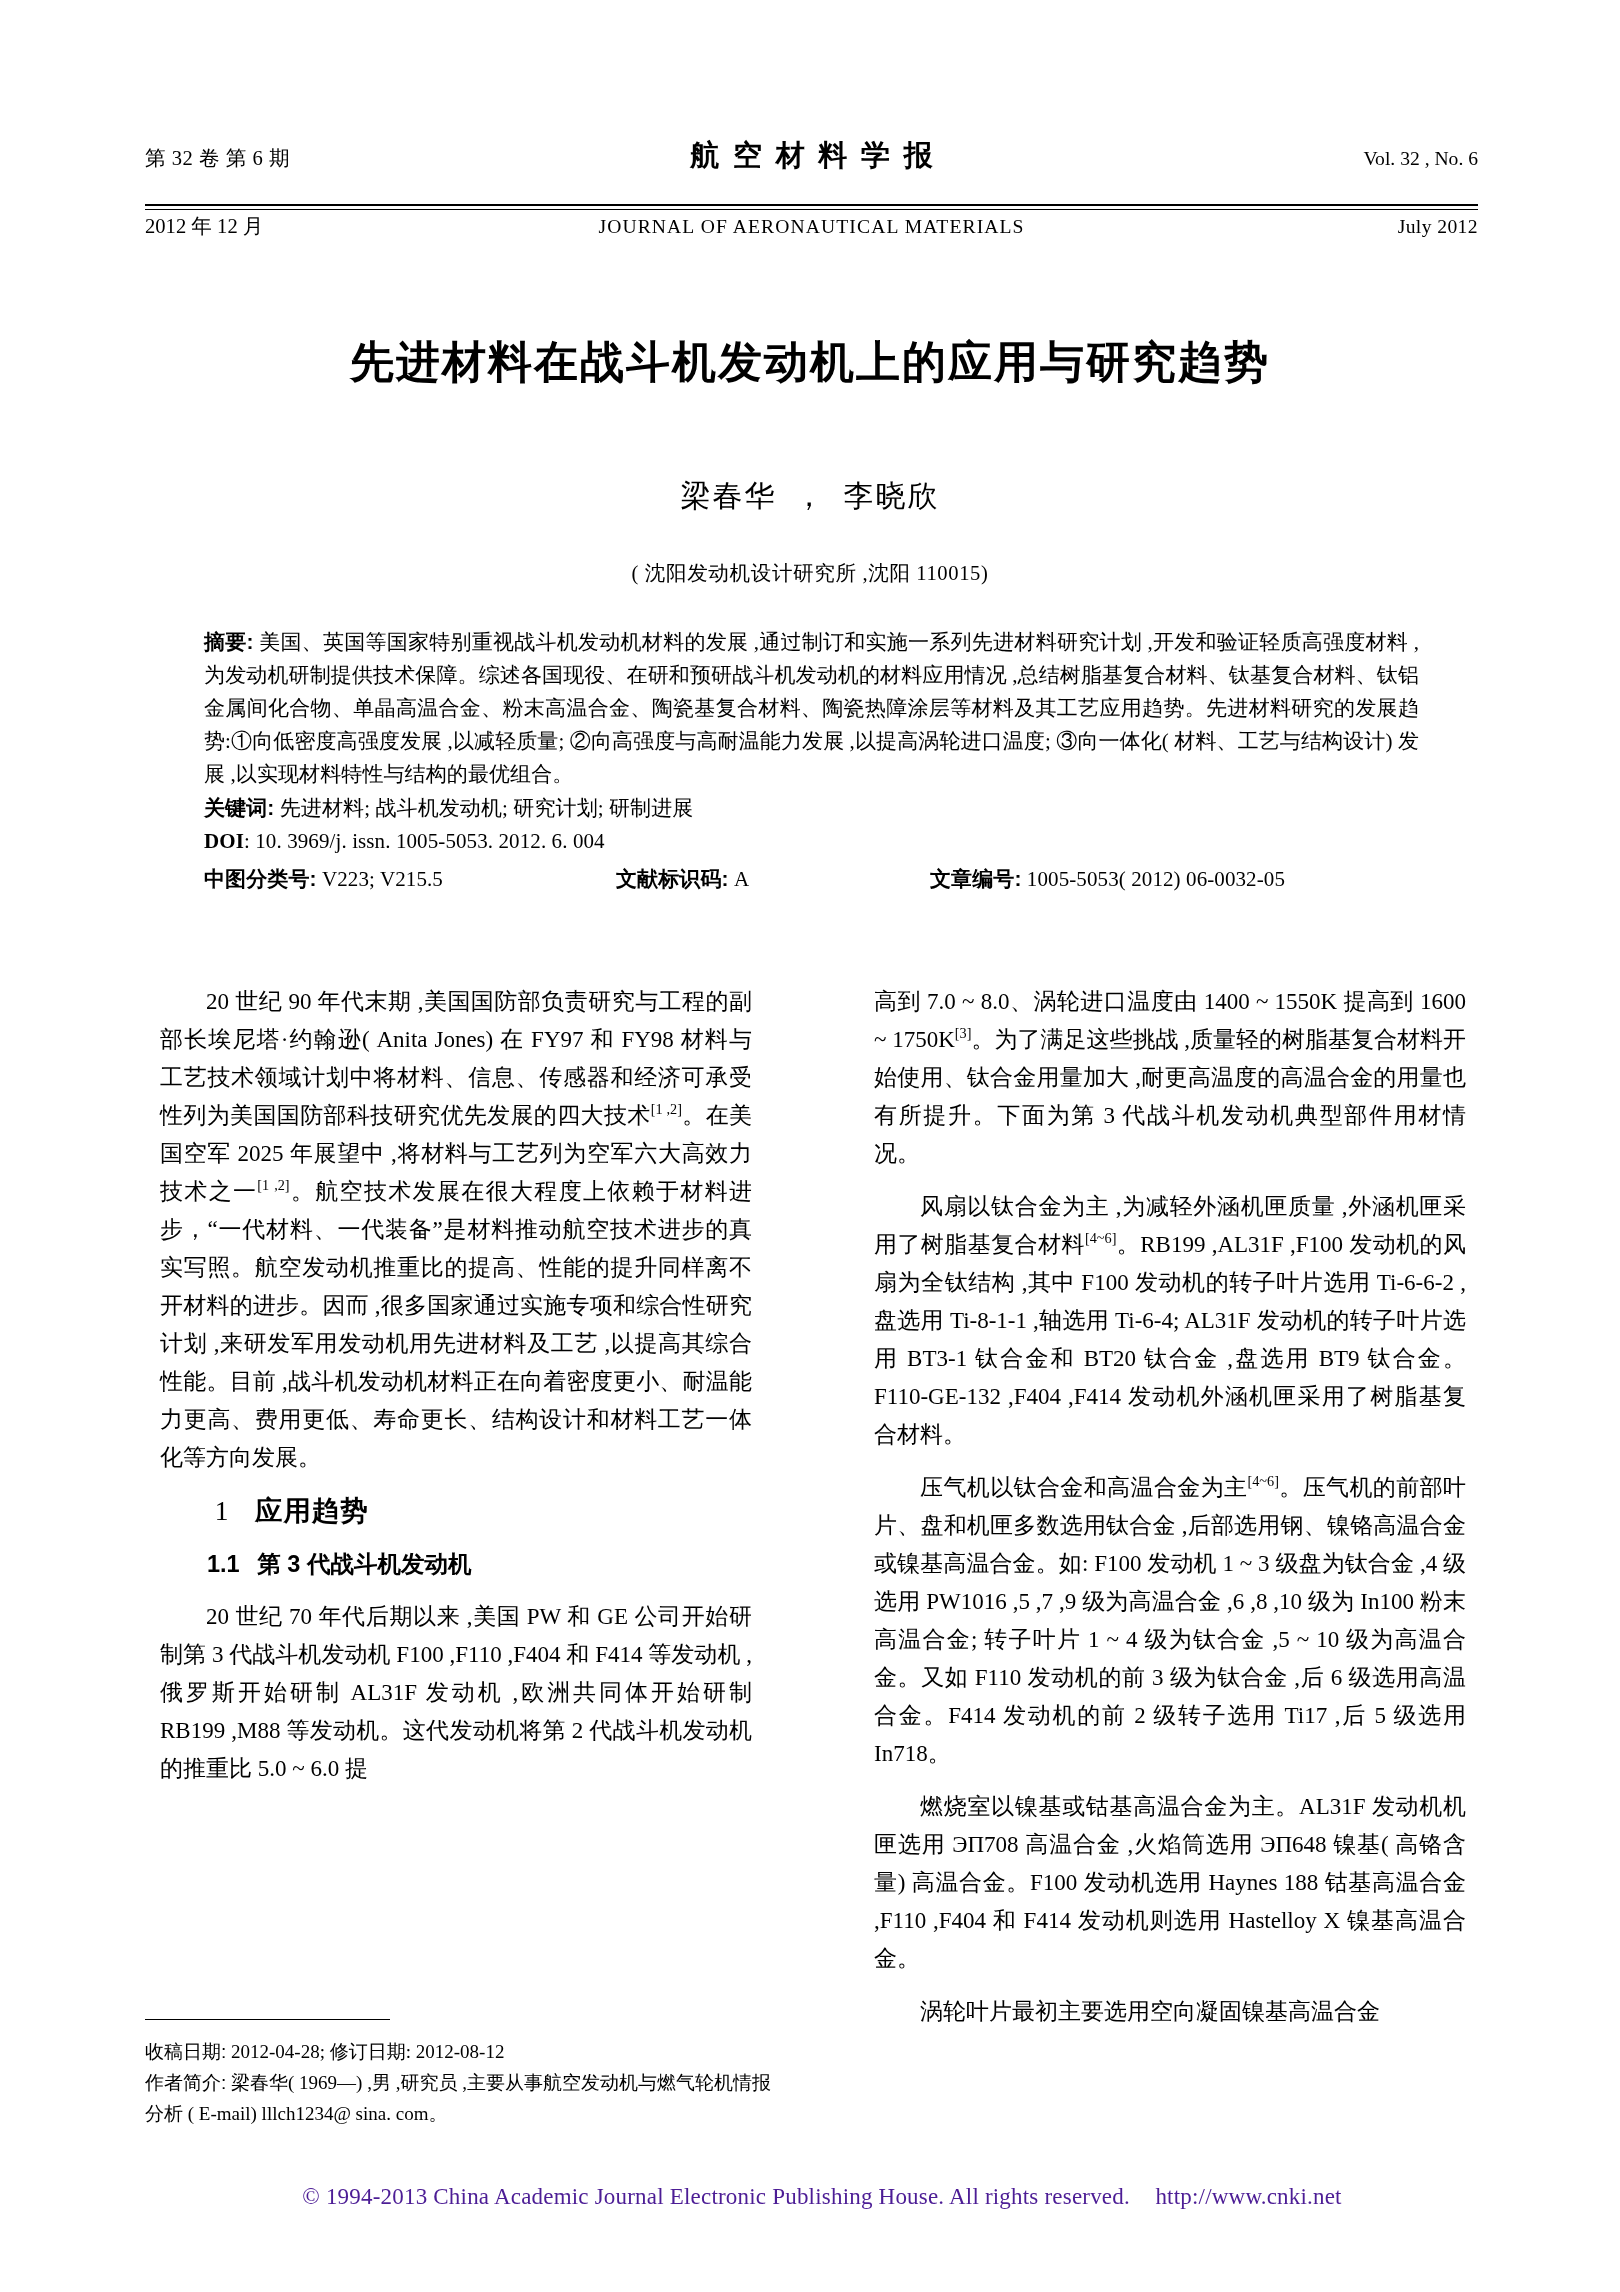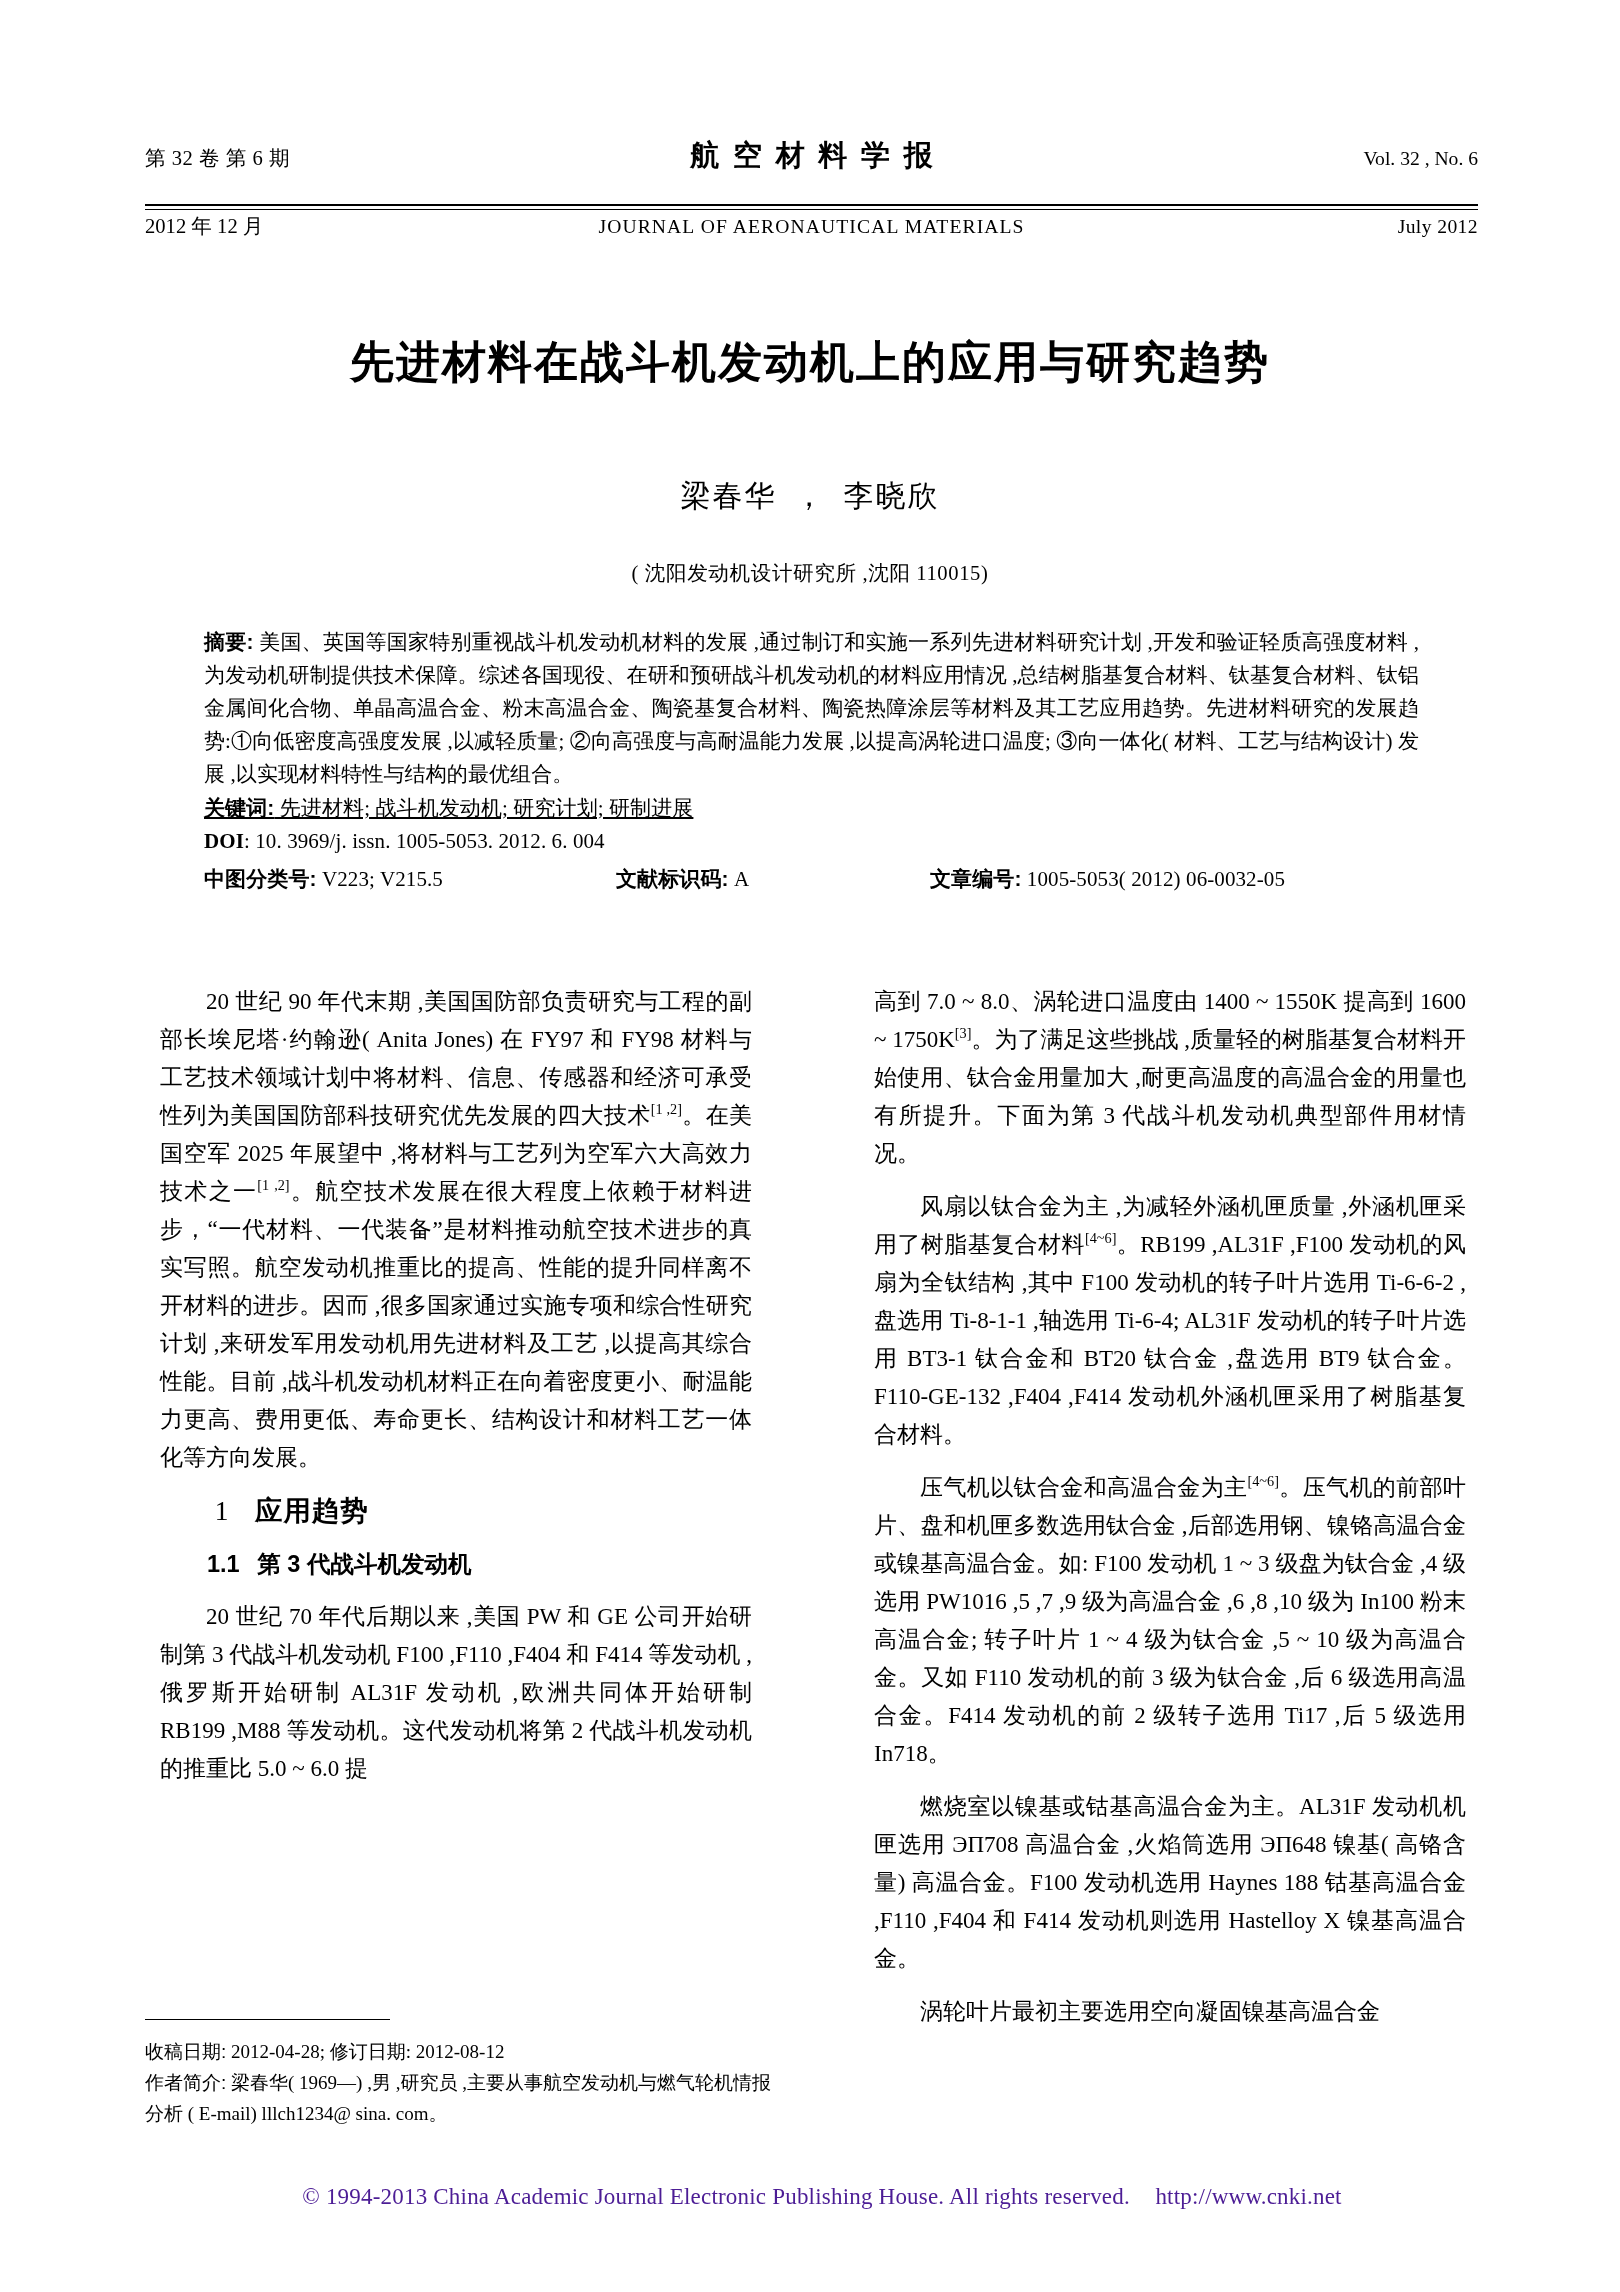--- a/index.html
+++ b/index.html
@@ -98,21 +98,21 @@
     left: 204px;
     top: 625px;
     width: 1215px;
     font-size: 21px;
     line-height: 33px;
     text-align: justify;
     letter-spacing: 0.1px;
   }
   .abs-block p { margin: 0; }
   .abs-lead { font-weight: bold; font-family: "Liberation Sans", sans-serif; }
-  .kw { margin-top: 2px; text-decoration: underline; }
+  .kw { margin-top: 2px; }
   .doi-line {
     margin-top: 2.9px;
     font-family: "Liberation Serif", serif;
   }
   .doi-label { font-weight: bold; }
   .class-line {
     margin-top: 3.9px;
     display: flex;
   }
   .class-line .c1 { width: 412px; }

